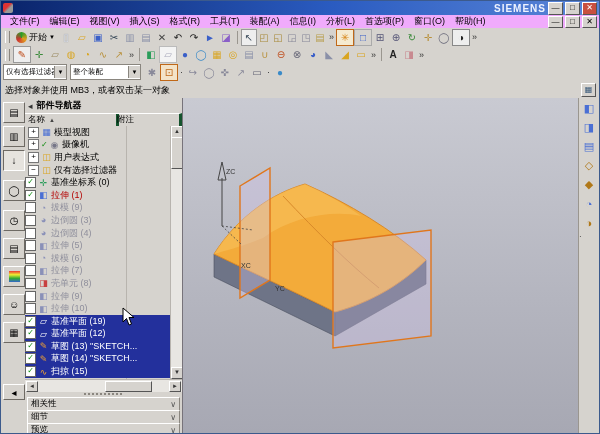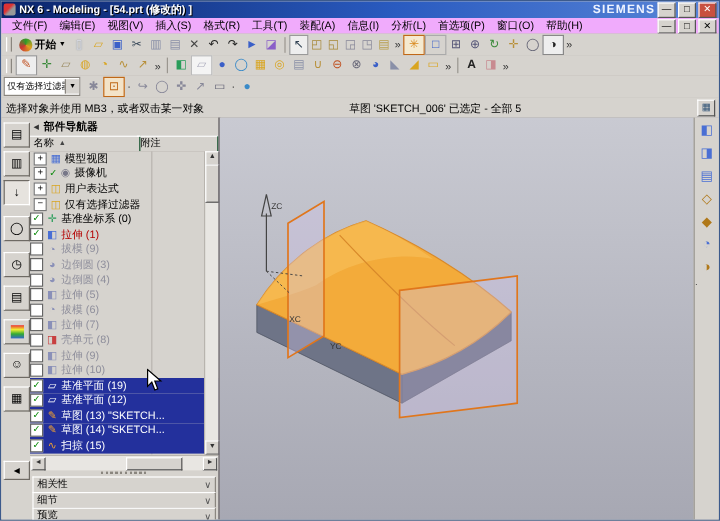--- a/index.html
+++ b/index.html
@@ -31,21 +31,21 @@
   #tb2{top:45px;height:17px;}
   .grip{width:3px;height:12px;border-left:1px solid #fff;border-right:1px solid #8a867f;margin:0 3px 0 1px;flex:none;}
   .ic{width:16px;height:15px;flex:none;display:flex;align-items:center;justify-content:center;
       font-size:10px;color:#345;}
   .ic.small{width:14px;}
   .sep{width:1px;height:13px;background:#9a968f;margin:0 3px;flex:none;}
   .ovf{font-size:9px;color:#333;margin:0 2px;flex:none;}
   .start-btn{display:flex;align-items:center;height:15px;padding:0 3px;flex:none;}
   .start-btn .swirl{width:11px;height:11px;border-radius:50%;
      background:conic-gradient(#2a9d2a,#e0a020,#c33,#2a9d2a);margin-right:2px;}
-  .start-btn .lbl{font-size:9px;font-weight:bold;}
+  .start-btn .lbl{font-size:9px;}
   .start-btn .car{font-size:6px;margin-left:2px;}
   
   #selbar{position:absolute;left:0;top:62px;right:0;height:18px;background:#d6d3ce;
      display:flex;align-items:center;padding-left:2px;border-bottom:1px solid #b8b4ae;}
   .dd{height:14px;background:#fff;border:1px solid #8a867f;display:flex;align-items:center;flex:none;
       font-size:7.5px;margin-right:3px;}
   .dd .dd-val{padding:0 2px;white-space:nowrap;overflow:hidden;flex:1;}
   .dd .dd-btn{width:11px;height:12px;background:#d6d3ce;border-left:1px solid #8a867f;
       font-size:6px;display:flex;align-items:center;justify-content:center;flex:none;}
   #dd-filter{width:62px;} #dd-scope{width:69px;}
@@ -66,21 +66,21 @@
      border:1px solid #fff;border-right-color:#6e6a64;border-bottom-color:#6e6a64;
      display:flex;align-items:center;justify-content:center;font-size:10px;}
   .rb.active{border:1px solid #6e6a64;border-right-color:#fff;border-bottom-color:#fff;background:#e6e3de;}
   .rb .rainbow{width:11px;height:11px;background:linear-gradient(#e33,#ee3,#3a3,#36c);}
   
   #navpanel{position:absolute;left:24px;top:0;width:157px;bottom:0;background:#d6d3ce;border-right:2px solid #8a867f;}
   #nav-title{position:absolute;left:0;top:0;right:0;height:15px;display:flex;align-items:center;
      padding-left:3px;font-weight:bold;font-size:9px;border-bottom:1px solid #b8b4ae;}
   #nav-title .dock{font-size:9px;margin-right:4px;color:#333;}
   #nav-cols{position:absolute;left:0;top:15px;right:0;height:13px;background:#d6d3ce;border-bottom:1px solid #8a867f;}
-  .colcell{position:absolute;top:0;height:12px;border-right:1px solid #14532d;border-top:1px solid #fff;
+  .colcell{position:absolute;top:0;height:12px;border-right:3px solid #14532d;border-top:1px solid #fff;
      display:flex;align-items:center;padding-left:3px;font-size:8.5px;}
   #col-name{left:0;width:88px;} #col-note{left:89px;right:0;}
   #col-name .sort{font-size:6px;margin-left:4px;color:#444;}
   
   #tree{position:absolute;left:0;top:28px;right:0;height:253px;background:#d6d3ce;overflow:hidden;}
   .coldiv{position:absolute;left:101px;top:0;bottom:0;width:1px;background:#b8b4ae;}
   .trow{position:relative;height:12.6px;display:flex;align-items:center;white-space:nowrap;}
   .trow .exp{width:9px;height:9px;border:1px solid #777;background:#fff;font-size:8px;line-height:7px;
      text-align:center;margin:0 2px 0 3px;flex:none;}
   .trow .cb{width:9px;height:9px;border:1px solid #666;background:#fff;font-size:8px;line-height:8px;
@@ -122,21 +122,20 @@
   
   #cursor{position:absolute;left:121px;top:306px;z-index:50;}
 </style>
 </head>
 <body>
 
 <div id="app">
 
   <div class="titlebar">
     <span class="nx-logo"></span>
-    <span class="t-text">NX 6 - Modeling - [54.prt (修改的) ]</span>
     <span class="brand">SIEMENS</span>
     <span class="winbtn">—</span>
     <span class="winbtn">□</span>
     <span class="winbtn close">✕</span>
   </div>
 
   <div class="menubar">
     <span class="menu-item">文件(F)</span>
     <span class="menu-item">编辑(E)</span>
     <span class="menu-item">视图(V)</span>
@@ -223,35 +222,38 @@
     <span class="ic" style="color:#222;font-weight:bold;">A</span>
     <span class="ic" style="color:#c88a90;">◨</span>
     <span class="ovf">»</span>
   </div>
 
   <div id="selbar">
     <span class="dd" id="dd-filter">
       <span class="dd-val">仅有选择过滤器</span>
       <span class="dd-btn">▼</span>
     </span>
+    <span class="dd" id="dd-scope">
+      <span class="dd-val">整个装配</span>
+      <span class="dd-btn">▼</span>
+    </span>
     <span class="ic" style="color:#889;">✱</span>
     <span class="ic snapbox" style="color:#c06818;">⊡</span>
     <span class="ovf">·</span>
     <span class="ic" style="color:#889;">↪</span>
     <span class="ic" style="color:#889;">◯</span>
     <span class="ic" style="color:#889;">✜</span>
     <span class="ic" style="color:#889;">↗</span>
     <span class="ic" style="color:#667;">▭</span>
     <span class="ovf">·</span>
     <span class="ic" style="color:#3a8ac8;">●</span>
   </div>
 
   <div id="promptbar">
     <span class="pmsg">选择对象并使用 MB3，或者双击某一对象</span>
-    <span class="pstatus">草图 'SKETCH_006' 已选定 - 全部 5</span>
     <span class="pbtn">▦</span>
   </div>
 
   <div id="main">
 
     <div id="rail">
       <span class="rb" style="top:4px;">▤</span>
       <span class="rb" style="top:28px;">▥</span>
       <span class="rb active" style="top:52px;" style2="">↓</span>
       <span class="rb" style="top:82px;">◯</span>

